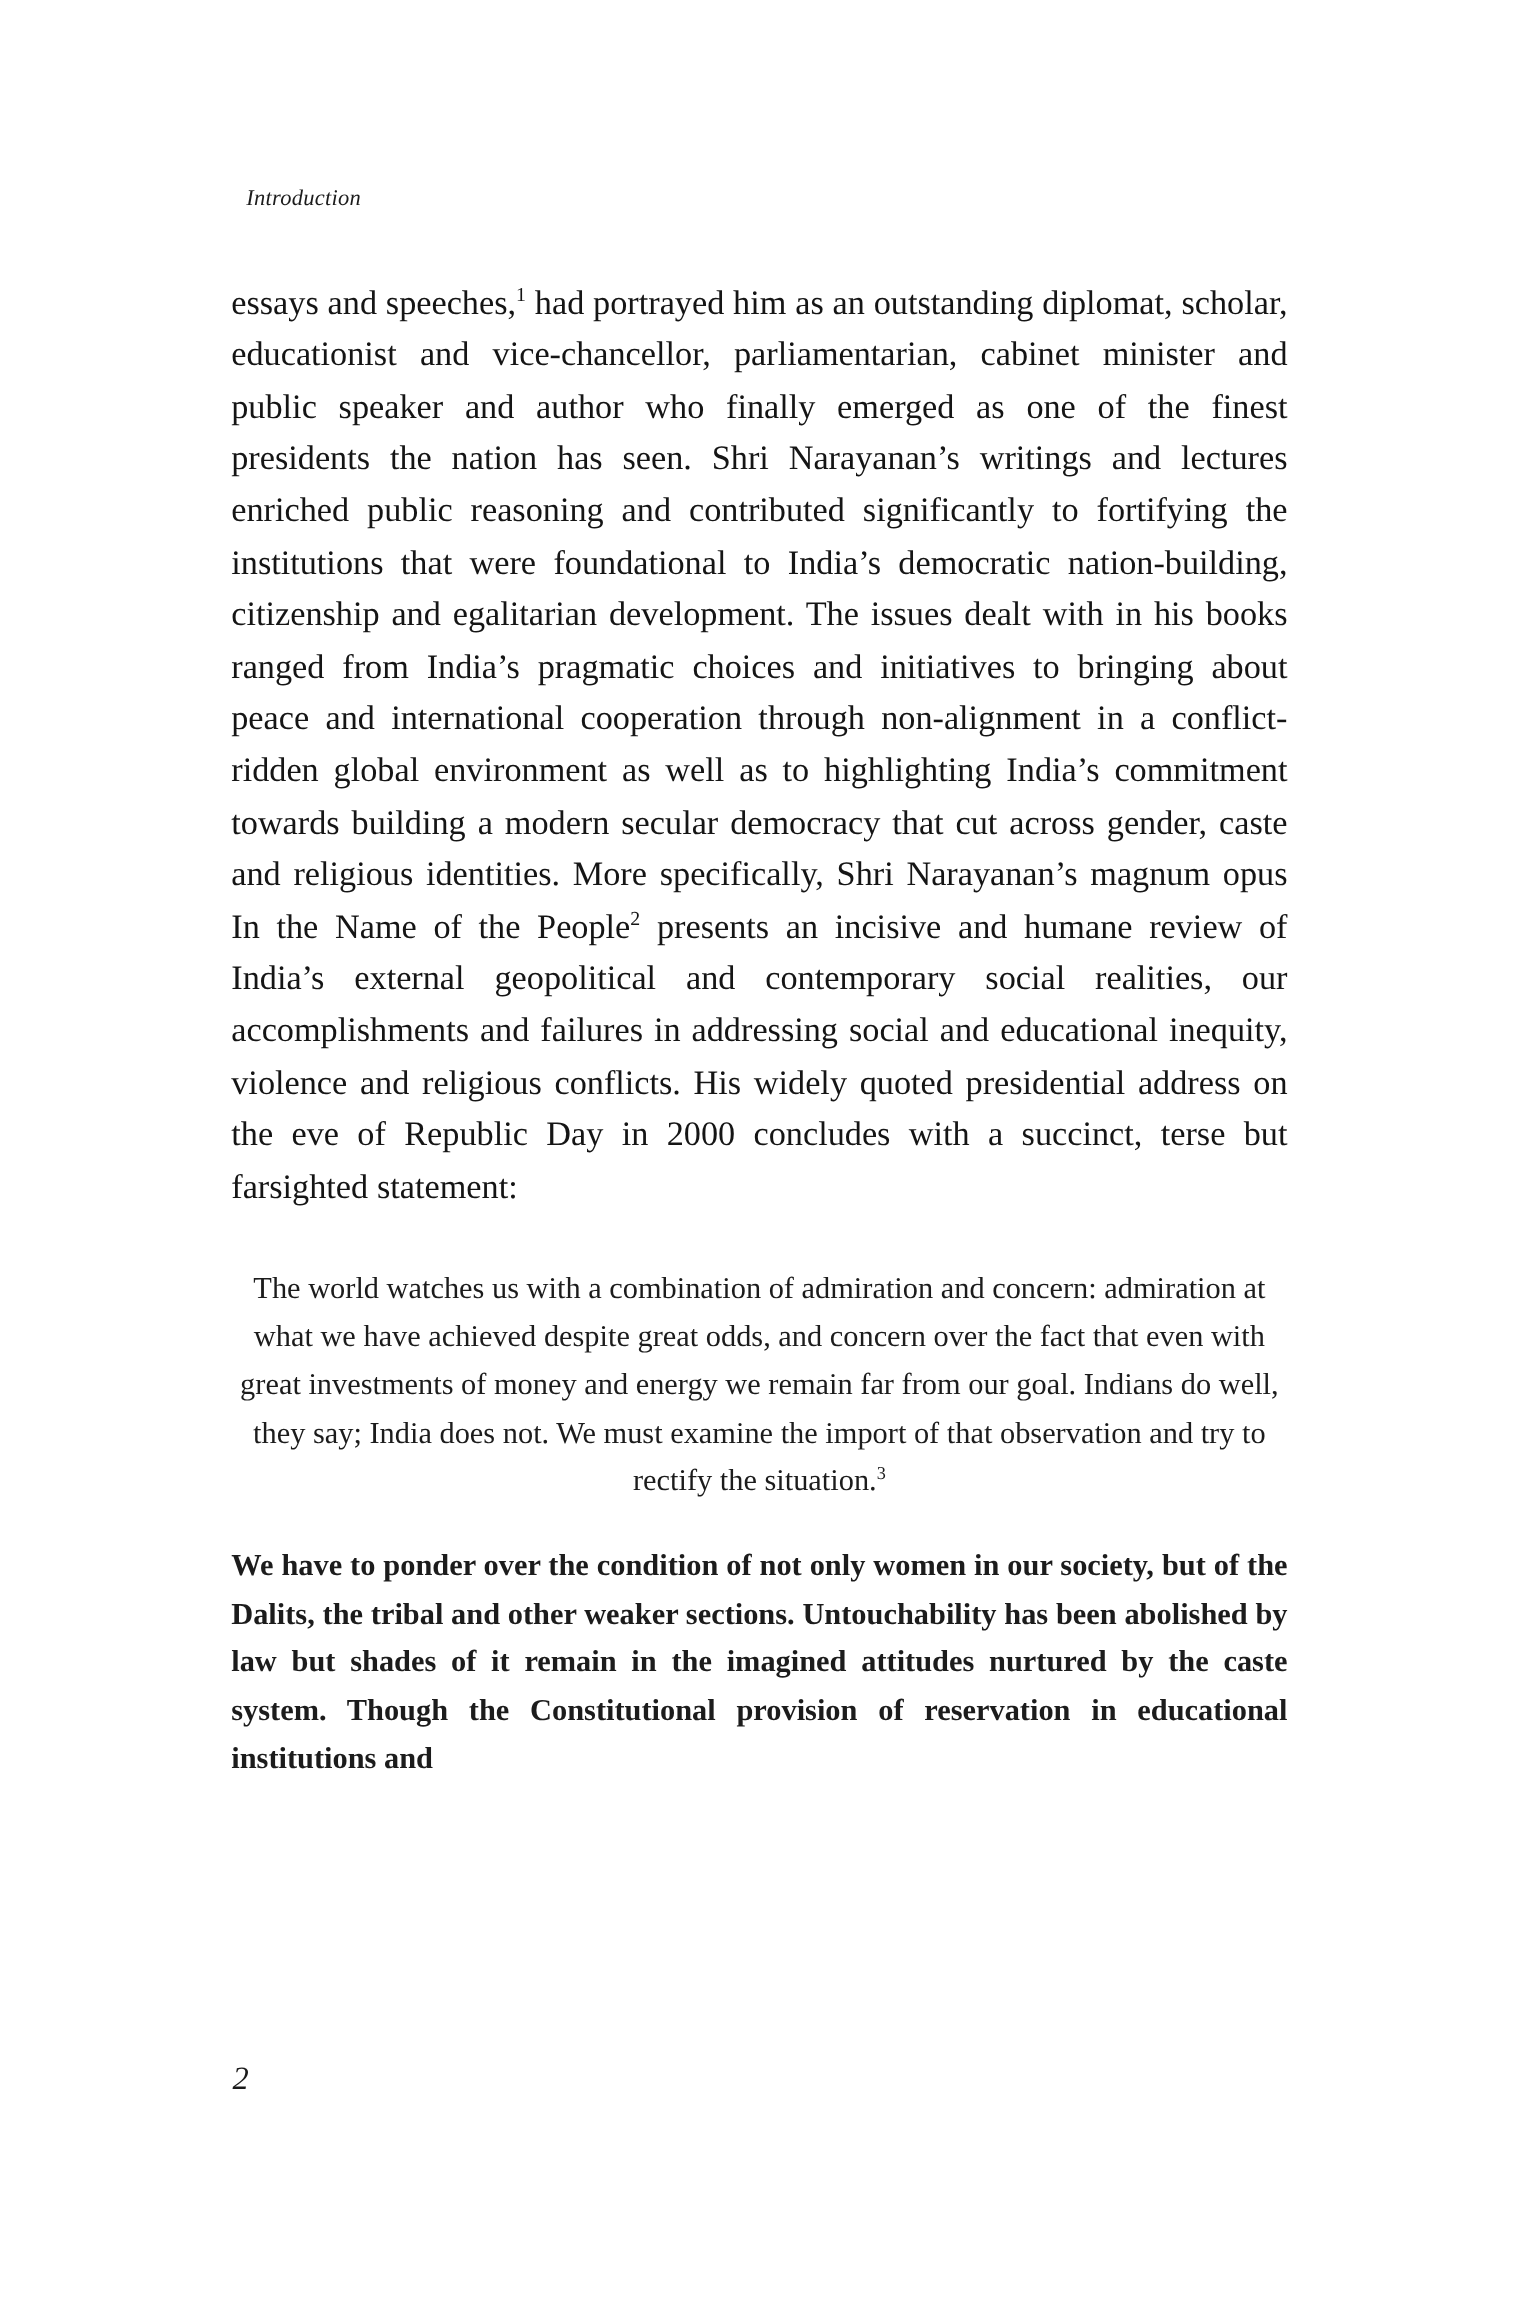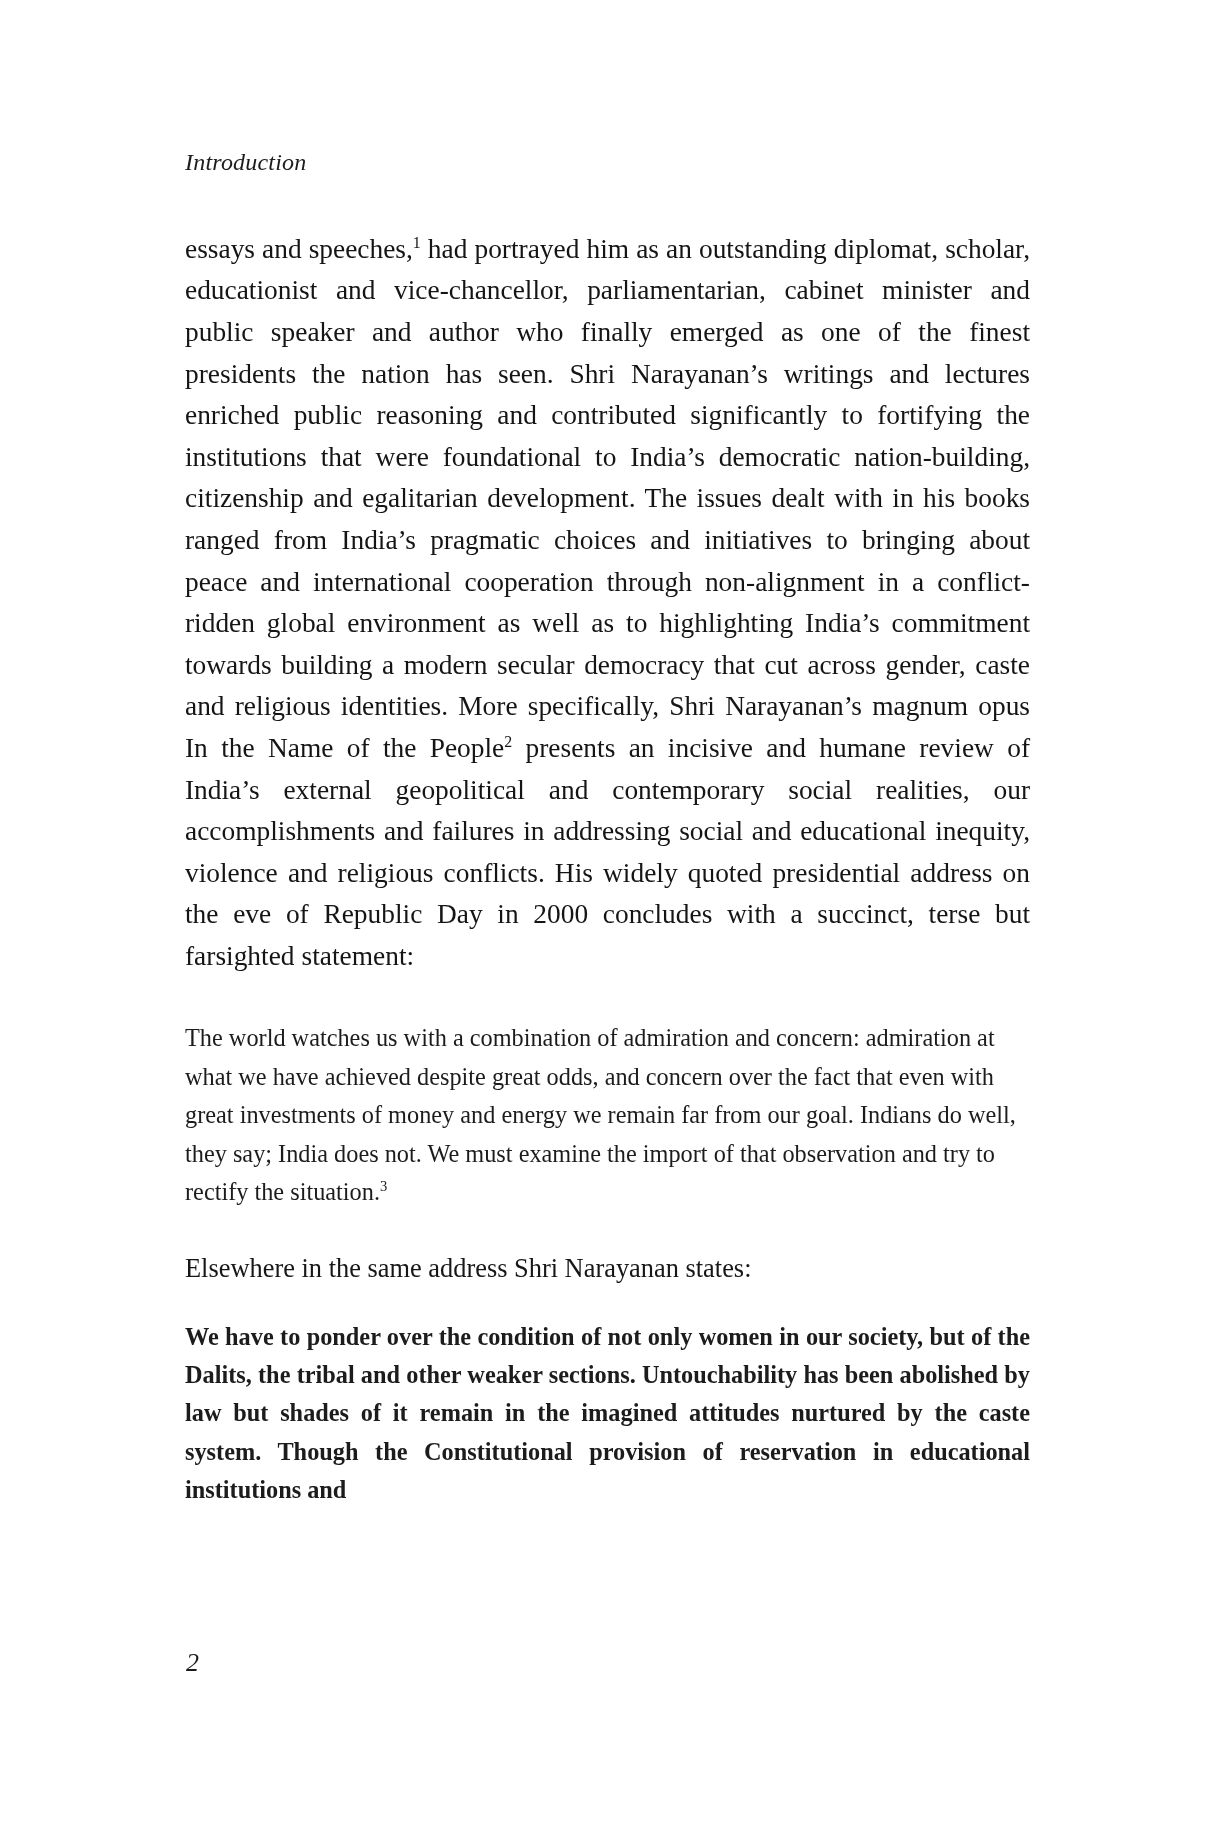--- a/index.html
+++ b/index.html
@@ -26,25 +26,25 @@
 
   .text-block {
     position: absolute;
     left: 185px;
     top: 148px;
     width: 845px;
   }
 
   .running-head {
     font-style: italic;
-    font-size: 24px;
+    font-size: 18px;
     line-height: 1.2;
     color: #1c1c1c;
     letter-spacing: 0.2px;
-    margin: 0 0 52px 0;
+    margin: 0 0 52px 12px;
   }
 
   .body-para {
     font-size: 27.4px;
     line-height: 41.6px;
     text-align: justify;
     text-justify: inter-word;
     margin: 0;
     color: #151515;
     hyphens: auto;
@@ -59,21 +59,21 @@
   }
 
   .title-italic {
   }
 
   .quote {
     font-size: 24.3px;
     line-height: 38.4px;
     margin: 30px 0 0 0;
     color: #1c1c1c;
-    text-align: left;
+    text-align: center;
   }
   .quote.justified {
     text-align: justify;
     text-justify: inter-word;
     font-weight: bold;
   }
   .quote sup {
     font-size: 0.6em;
     line-height: 0;
     vertical-align: 0.62em;
@@ -105,21 +105,20 @@
   <div class="text-block">
 
     <div class="running-head">Introduction</div>
 
     <p class="body-para"><span>essays and speeches,</span><sup>1</sup><span> had portrayed him as an outstanding diplomat, scholar, educationist and vice-chancellor, parliamentarian, cabinet minister and public speaker and author who finally emerged as one of the finest presidents the nation has seen. Shri Narayanan’s writings and lectures enriched public reasoning and contributed significantly to fortifying the institutions that were foundational to India’s democratic nation-building, citizenship and egalitarian development. The issues dealt with in his books ranged from India’s pragmatic choices and initiatives to bringing about peace and international cooperation through non-alignment in a conflict-ridden global environment as well as to highlighting India’s commitment towards building a modern secular democracy that cut across gender, caste and religious identities. More specifically, Shri Narayanan’s magnum opus </span><span class="title-italic">In the Name of the People</span><sup>2</sup><span> presents an incisive and humane review of India’s external geopolitical and contemporary social realities, our accomplishments and failures in addressing social and educational inequity, violence and religious conflicts. His widely quoted presidential address on the eve of Republic Day in 2000 concludes with a succinct, terse but farsighted statement:</span></p>
 
     <div class="spacer-sm"></div>
 
     <p class="quote"><span>The world watches us with a combination of admiration and concern: admiration at what we have achieved despite great odds, and concern over the fact that even with great investments of money and energy we remain far from our goal. Indians do well, they say; India does not. We must examine the import of that observation and try to rectify the situation.</span><sup>3</sup></p>
 
-    <p class="lead-line">Elsewhere in the same address Shri Narayanan states:</p>
 
     <p class="quote justified">We have to ponder over the condition of not only women in our society, but of the Dalits, the tribal and other weaker sections. Untouchability has been abolished by law but shades of it remain in the imagined attitudes nurtured by the caste system. Though the Constitutional provision of reservation in educational institutions and</p>
 
   </div>
 
   <div class="folio">2</div>
 
 </div>
 
 </body></html>

